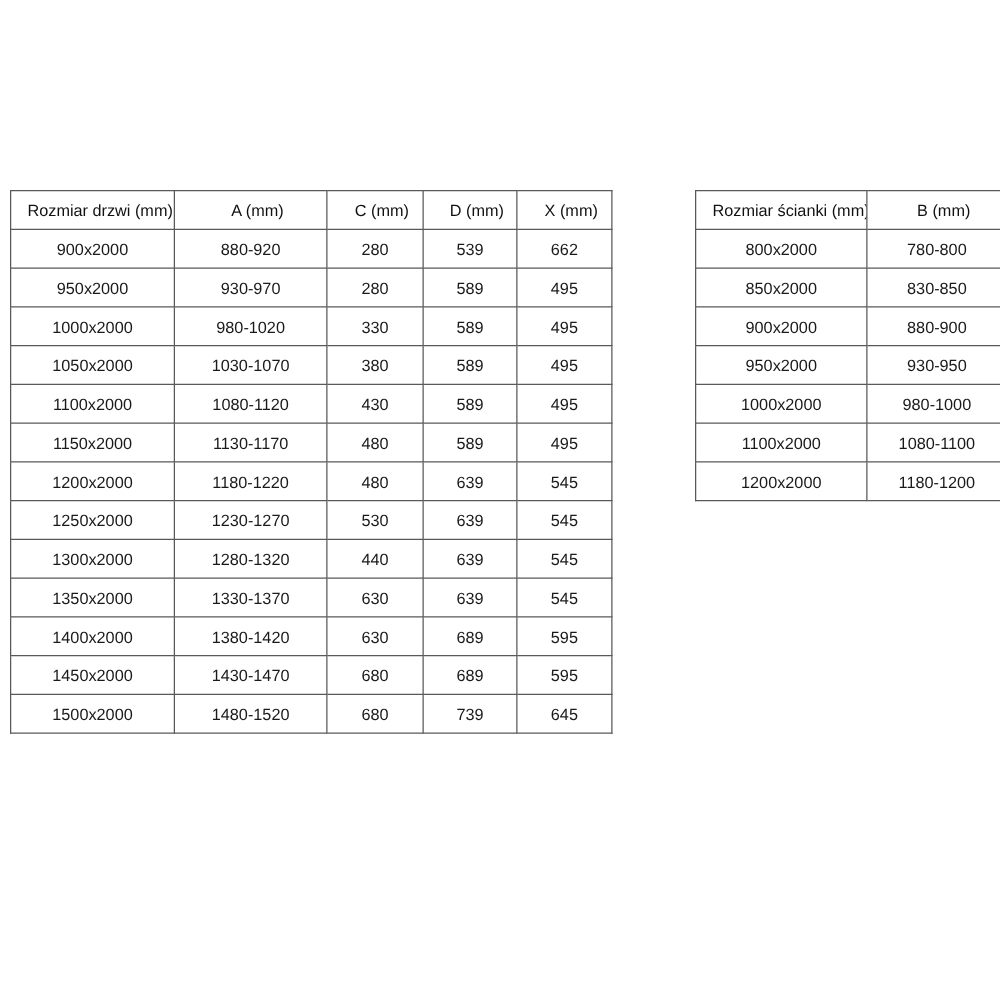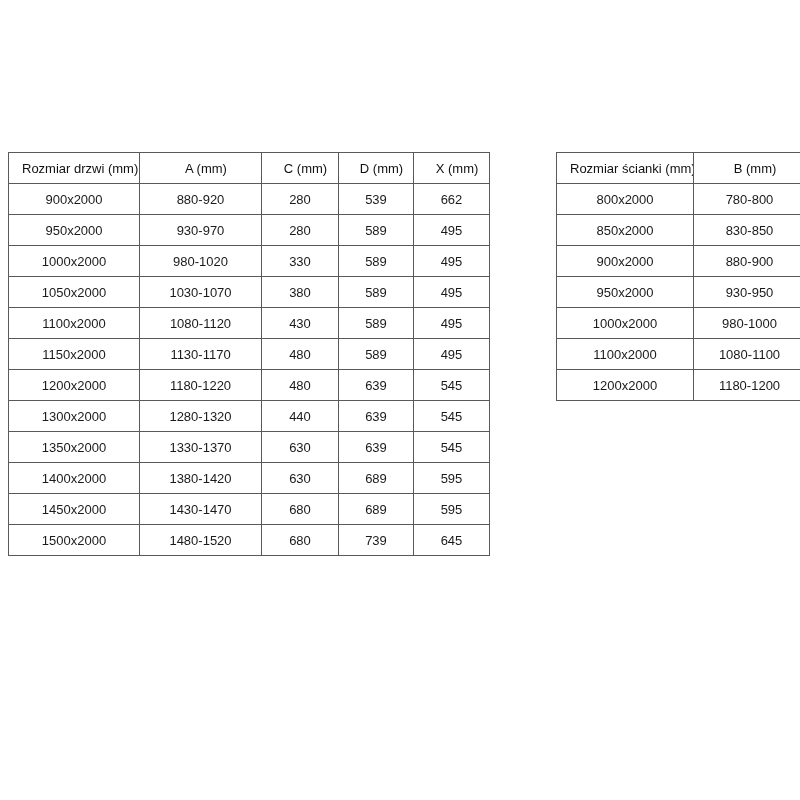--- a/index.html
+++ b/index.html
@@ -121,20 +121,27 @@
         <td>495</td>
       </tr>
       <tr>
         <td>1200x2000</td>
         <td>1180-1220</td>
         <td>480</td>
         <td>639</td>
         <td>545</td>
       </tr>
       <tr>
+        <td>1250x2000</td>
+        <td>1230-1270</td>
+        <td>530</td>
+        <td>639</td>
+        <td>545</td>
+      </tr>
+      <tr>
         <td>1300x2000</td>
         <td>1280-1320</td>
         <td>440</td>
         <td>639</td>
         <td>545</td>
       </tr>
       <tr>
         <td>1350x2000</td>
         <td>1330-1370</td>
         <td>630</td>

